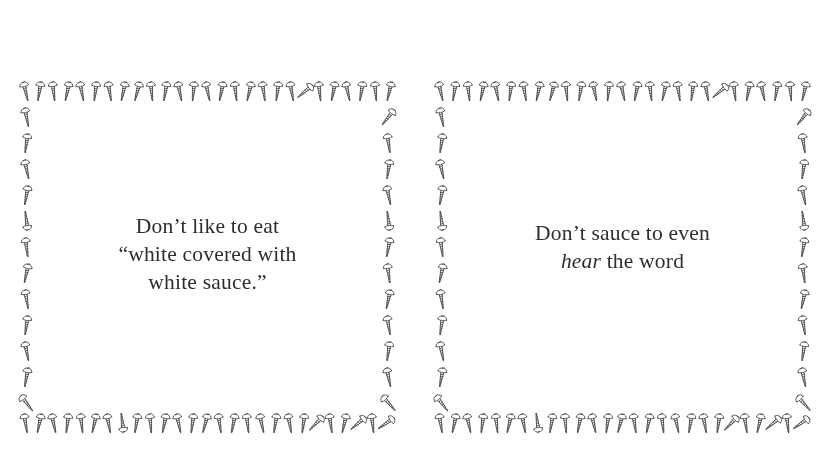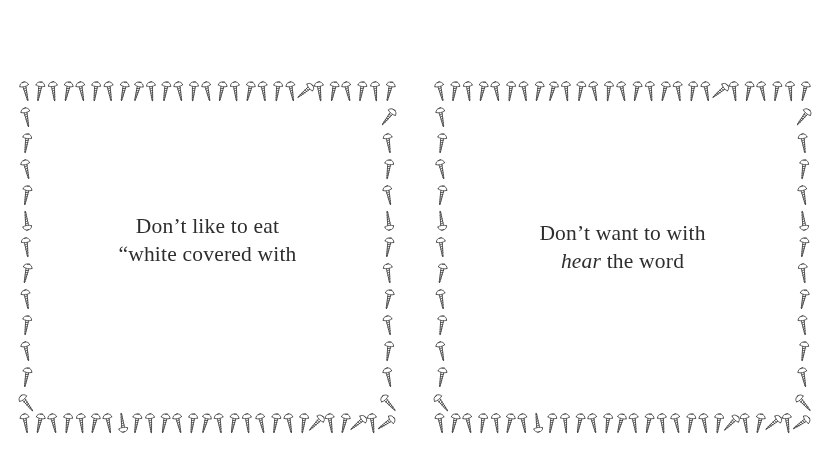--- a/index.html
+++ b/index.html
@@ -1262,20 +1262,21 @@
               <path d="M8.2 17 L11.9 15.9"></path>
               <path d="M8.5 20.4 L11.7 19.3"></path>
               <path d="M8.8 23.8 L11.4 22.7"></path>
               <path d="M9.1 27 L11.1 26.1"></path>
             </svg>
           </span>
         </div>
       <div class="quote">
           <div class="qline"><span>Don’t like to eat</span></div>
           <div class="qline"><span>“white covered with</span></div>
+          <div class="qline"><span>white sauce.”</span></div>
         </div>
     </div>
     <div class="pagenum">4</div>
   </section>
 
   <section class="page page-right">
     <div class="frame">
       <div class="edge edge-top">
           <span class="screw" style="transform: rotate(-14deg);">
             <svg viewBox="0 0 20 34" xmlns="http://www.w3.org/2000/svg" fill="none" stroke="currentColor" stroke-width="1.15" stroke-linecap="round" stroke-linejoin="round">
@@ -2448,20 +2449,20 @@
               <path d="M9.4 30.5 L10 32.6 L10.4 30.5"></path>
               <path d="M7.9 13.6 L12.2 12.4"></path>
               <path d="M8.2 17 L11.9 15.9"></path>
               <path d="M8.5 20.4 L11.7 19.3"></path>
               <path d="M8.8 23.8 L11.4 22.7"></path>
               <path d="M9.1 27 L11.1 26.1"></path>
             </svg>
           </span>
         </div>
       <div class="quote">
-          <div class="qline"><span>Don’t want to with</span></div>
+          <div class="qline"><span>Don’t sauce to even</span></div>
           <div class="qline"><em>hear</em><span> the word</span></div>
         </div>
     </div>
     <div class="pagenum">5</div>
   </section>
 
 </div>
 
 </body></html>

